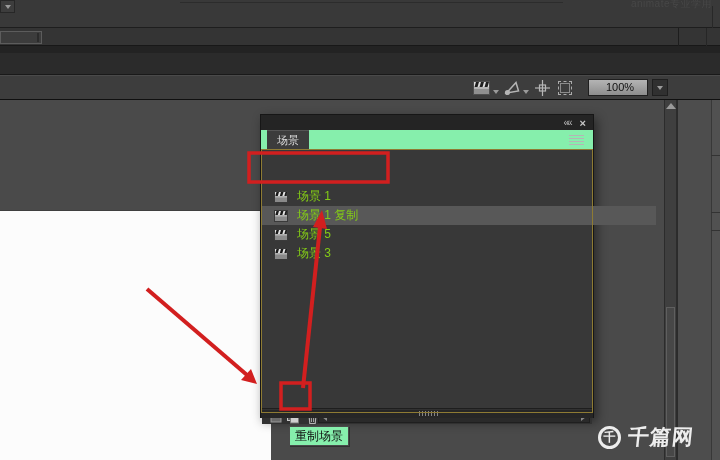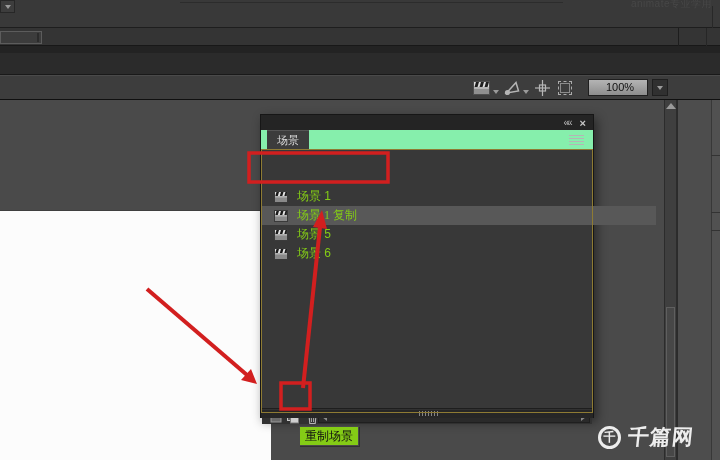--- a/index.html
+++ b/index.html
@@ -66,21 +66,21 @@
   .p-btn { position:absolute; top:2px; width:16px; height:13px; display:flex; align-items:center; justify-content:center; }
   .p-hscroll { position:absolute; left:56px; top:1px; width:272px; height:13px; background:#2a2a2a; border:1px solid #1f1f1f;
     display:flex; align-items:center; justify-content:space-between; padding:0 3px; }
   .p-bottomstrip { position:absolute; left:0; top:295px; width:332px; height:8px; background:#262626; }
   .p-grip { position:absolute; left:158px; top:1px; width:20px; height:5px;
     background:repeating-linear-gradient(90deg,#858585 0 1px,transparent 1px 3px); }
   .focus-border { position:absolute; left:0; top:34px; width:332px; height:264px;
     border:1px solid #8e7b33; pointer-events:none; z-index:5; }
 
   
-  .tooltip { left:299px; top:426px; background:#84cc16; border:1px solid #4a4a4a; color:#111;
+  .tooltip { left:289px; top:426px; background:#86efac; border:1px solid #4a4a4a; color:#111;
     font-size:12px; line-height:14px; padding:2px 5px; box-shadow:1px 1px 0 rgba(0,0,0,.35); z-index:30; }
 
   
   .watermark { left:598px; top:423px; display:flex; align-items:center; gap:7px; z-index:40; }
   .wm-circle { width:23px; height:23px; border:3px solid #ededed; border-radius:50%;
     display:flex; align-items:center; justify-content:center; color:#ededed; font-size:12px; font-weight:bold; }
   .wm-text { color:#ededed; font-size:21px; font-weight:bold; transform:skewX(-6deg); letter-spacing:1px; }
 
   .annotations { left:0; top:0; width:720px; height:460px; z-index:20; pointer-events:none; }
 </style>
@@ -195,21 +195,21 @@
         <svg class="clap" width="15" height="12" viewBox="0 0 15 12">
           <rect x="0.5" y="0.5" width="13" height="11" fill="#8a8a8a" stroke="#3a3a3a"></rect>
           <rect x="1" y="1" width="12" height="4" fill="#e2e2e2"></rect>
           <path d="M2.5 1 L5 1 L3.8 5 L1.3 5 Z" fill="#191919"></path>
           <path d="M7 1 L9.5 1 L8.3 5 L5.8 5 Z" fill="#191919"></path>
           <path d="M11.5 1 L13 1 L12.8 5 L10.3 5 Z" fill="#191919"></path>
           <rect x="1" y="5" width="12" height="1.6" fill="#b0b0b0"></rect>
         </svg>
         <span>场景 1</span>
       </div>
-      <div class="p-row selected" style="top:21px;font-family:Liberation Serif, serif;">
+      <div class="p-row selected" style="top:21px;">
         <svg class="clap" width="15" height="12" viewBox="0 0 15 12">
           <rect x="0.5" y="0.5" width="13" height="11" fill="#8a8a8a" stroke="#3a3a3a"></rect>
           <rect x="1" y="1" width="12" height="4" fill="#e2e2e2"></rect>
           <path d="M2.5 1 L5 1 L3.8 5 L1.3 5 Z" fill="#191919"></path>
           <path d="M7 1 L9.5 1 L8.3 5 L5.8 5 Z" fill="#191919"></path>
           <path d="M11.5 1 L13 1 L12.8 5 L10.3 5 Z" fill="#191919"></path>
           <rect x="1" y="5" width="12" height="1.6" fill="#b0b0b0"></rect>
         </svg>
         <span>场景 1 复制</span>
       </div>
@@ -226,21 +226,21 @@
       </div>
       <div class="p-row" style="top:59px;">
         <svg class="clap" width="15" height="12" viewBox="0 0 15 12">
           <rect x="0.5" y="0.5" width="13" height="11" fill="#8a8a8a" stroke="#3a3a3a"></rect>
           <rect x="1" y="1" width="12" height="4" fill="#e2e2e2"></rect>
           <path d="M2.5 1 L5 1 L3.8 5 L1.3 5 Z" fill="#191919"></path>
           <path d="M7 1 L9.5 1 L8.3 5 L5.8 5 Z" fill="#191919"></path>
           <path d="M11.5 1 L13 1 L12.8 5 L10.3 5 Z" fill="#191919"></path>
           <rect x="1" y="5" width="12" height="1.6" fill="#b0b0b0"></rect>
         </svg>
-        <span>场景 6</span>
+        <span>场景 3</span>
       </div>
     </div>
 
     <div class="p-bottombar">
       <div class="p-btn" style="left:6px;">
         <svg width="13" height="12" viewBox="0 0 13 12">
           <rect x="1" y="2" width="10" height="8" fill="#6a6a6a" stroke="#9a9a9a"></rect>
           <rect x="1.5" y="2.5" width="9" height="2.5" fill="#c5c5c5"></rect>
           <path d="M3.5 2.5 L5 2.5 L4.2 5 L2.7 5 Z" fill="#222"></path>
           <path d="M7.5 2.5 L9 2.5 L8.2 5 L6.7 5 Z" fill="#222"></path>

